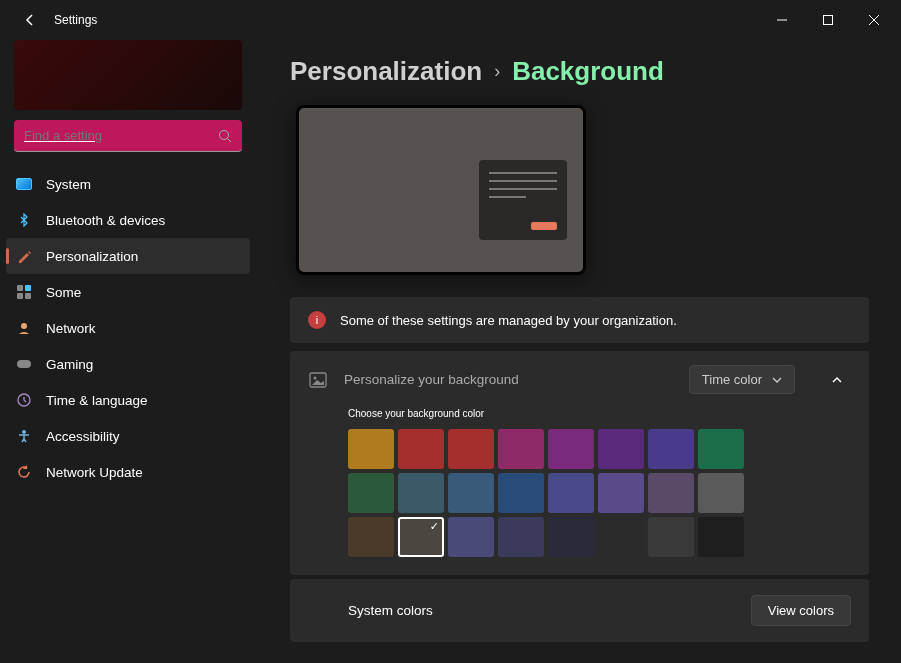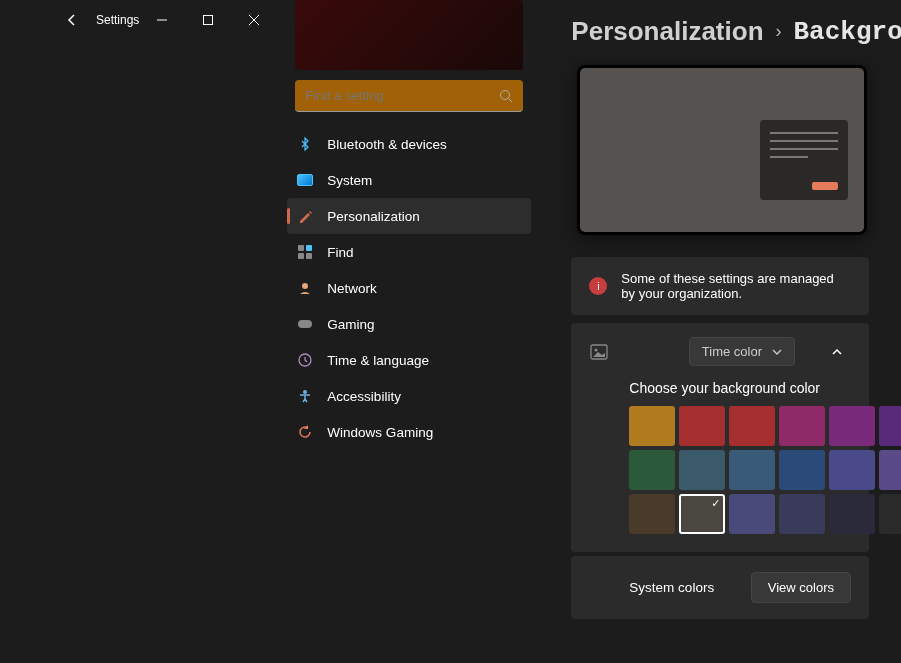--- a/index.html
+++ b/index.html
@@ -1,44 +1,44 @@
 <!DOCTYPE html>
 <html><head>
 <meta charset="utf-8">
 <style>
   * { margin: 0; padding: 0; box-sizing: border-box; font-family: "Segoe UI", -apple-system, sans-serif; }
   html, body { width: 901px; height: 663px; background: #1c1c1c; color: #fff; overflow: hidden; }
-  .window { display: flex; flex-direction: row; height: 100%; margin-left: 42px; }
+  .window { display: flex; flex-direction: column; height: 100%; }
   .titlebar { display: flex; align-items: center; height: 40px; padding: 0 4px; }
   .titlebar-left { display: flex; align-items: center; gap: 12px; padding-left: 14px; flex: 1; }
   .back-btn { width: 24px; height: 24px; display: flex; align-items: center; justify-content: center; cursor: pointer; }
   .title-text { font-size: 12px; color: #fff; }
   .titlebar-right { display: flex; }
   .win-btn { width: 46px; height: 32px; display: flex; align-items: center; justify-content: center; cursor: pointer; }
   .win-btn svg { stroke: #fff; fill: none; }
 
   .body { display: flex; flex: 1; overflow: hidden; }
   .sidebar { width: 262px; flex-shrink: 0; display: flex; flex-direction: column; padding-right: 6px; }
   .user-tile { height: 70px; margin: 0 14px 10px 14px; border-radius: 4px; background: linear-gradient(135deg, #3a0a0a, #1a0808); }
-  .search-box { margin: 0 14px 14px 14px; height: 32px; background: #a16207; border-bottom: 1px solid #9a9a9a; border-radius: 4px; display: flex; align-items: center; padding: 0 10px; }
+  .search-box { margin: 0 14px 14px 14px; height: 32px; background: #be185d; border-bottom: 1px solid #9a9a9a; border-radius: 4px; display: flex; align-items: center; padding: 0 10px; text-decoration: underline; }
   .search-box input { flex: 1; background: transparent; border: none; outline: none; color: #ccc; font-size: 13px; }
   .search-icon { width: 14px; height: 14px; }
 
   .nav { padding: 0 6px; }
   .nav-item { display: flex; align-items: center; height: 36px; padding: 0 10px; border-radius: 4px; gap: 14px; cursor: pointer; font-size: 13.5px; color: #fff; }
   .nav-item.active { background: #2d2d2d; position: relative; }
   .nav-item.active::before { content: ""; position: absolute; left: 0; top: 10px; bottom: 10px; width: 3px; background: #cc6a4e; border-radius: 2px; }
   .nav-icon { width: 16px; height: 16px; display: flex; align-items: center; justify-content: center; flex-shrink: 0; }
 
   .main { flex: 1; overflow-y: auto; padding: 16px 32px 20px 28px; }
   .breadcrumb { display: flex; align-items: center; gap: 12px; margin-bottom: 18px; }
   .breadcrumb .bc-item { font-size: 26px; font-weight: 600; }
   .breadcrumb .bc-sep { font-size: 18px; color: #bbb; }
   .breadcrumb .bc-item.faded { color: #d0d0d0; font-weight: 600; }
-  .breadcrumb .bc-item.current { color: #e5e5e5; font-family: Liberation Mono, monospace; }
+  .breadcrumb .bc-item.current { color: #86efac; }
 
   .preview { width: 290px; height: 170px; margin: 0 0 22px 6px; border: 3px solid #000; border-radius: 8px; background: #555250; position: relative; box-shadow: 0 4px 20px rgba(0,0,0,0.5); }
   .preview-card { position: absolute; right: 16px; top: 52px; width: 88px; height: 80px; background: #2a2927; border-radius: 4px; padding: 12px 10px; }
   .preview-line { height: 2px; background: #7a7876; margin-bottom: 6px; }
   .preview-line.short { width: 55%; }
   .preview-accent { position: absolute; right: 10px; bottom: 10px; width: 26px; height: 8px; background: #e67a5c; border-radius: 2px; }
 
   .banner { background: #2b2b2b; border-radius: 4px; padding: 14px 18px; display: flex; align-items: center; gap: 14px; font-size: 13px; margin-bottom: 8px; }
   .banner-icon { width: 18px; height: 18px; border-radius: 50%; background: #c73e3e; display: flex; align-items: center; justify-content: center; font-size: 11px; color: #fff; flex-shrink: 0; }
 
@@ -46,21 +46,21 @@
   .expander-head { display: flex; align-items: center; padding: 14px 18px; gap: 16px; }
   .exp-icon { width: 20px; height: 20px; flex-shrink: 0; color: #aaa; }
   .exp-head-text { flex: 1; }
   .exp-title { font-size: 13.5px; color: #aaa; }
   .exp-desc { font-size: 11.5px; color: #7a7a7a; margin-top: 2px; line-height: 1.3; }
   .dropdown { background: #383838; border: 1px solid #444; padding: 6px 12px; border-radius: 4px; display: flex; align-items: center; gap: 10px; font-size: 13px; color: #ccc; cursor: pointer; }
   .dropdown svg { width: 10px; height: 10px; }
   .chevron-btn { width: 28px; height: 28px; display: flex; align-items: center; justify-content: center; cursor: pointer; margin-left: 12px; }
 
   .expander-body { padding: 0 18px 18px 58px; }
-  .section-label { font-size: 14px; color: #fff; margin-bottom: 10px; }
+  .section-label { font-size: 10px; color: #fff; margin-bottom: 10px; }
   .swatches { display: grid; grid-template-columns: repeat(8, 46px); gap: 4px; }
   .swatch { width: 46px; height: 40px; border-radius: 3px; cursor: pointer; position: relative; }
   .swatch.selected { border: 2px solid #fff; }
   .swatch.selected::after { content: "✓"; position: absolute; top: 1px; right: 3px; font-size: 11px; color: #fff; }
 
   .custom-row { background: #2b2b2b; border-radius: 4px; padding: 16px 18px 16px 58px; display: flex; align-items: center; margin-bottom: 18px; }
   .custom-row .label { flex: 1; font-size: 13.5px; }
   .btn { background: #383838; border: 1px solid #444; padding: 7px 16px; border-radius: 4px; font-size: 13px; cursor: pointer; color: #fff; }
 
   .ico-system { width:16px;height:12px;border:1.5px solid #4cc2ff;border-radius:2px;background:linear-gradient(135deg,#4cc2ff,#0078d4); }
@@ -115,51 +115,51 @@
       <div class="search-box">
         <input type="text" placeholder="Find a setting" style="">
         <svg class="search-icon" viewBox="0 0 14 14">
             <circle cx="6" cy="6" r="4.5" stroke="#aaa" fill="none"></circle>
             <line x1="9.5" y1="9.5" x2="13" y2="13" stroke="#aaa"></line>
           </svg>
       </div>
       <div class="nav" id="nav">
           <div class="nav-item">
             <div class="nav-icon">
+              <div class="ico-system"></div>
+            </div>
+            <span>System</span>
+          </div>
+          <div class="nav-item">
+            <div class="nav-icon">
               <svg class="ico-bt" viewBox="0 0 8 14">
                 <path d="M1 4 L7 10 L4 13 L4 1 L7 4 L1 10" stroke="currentColor" fill="none" stroke-width="1.2"></path>
               </svg>
             </div>
             <span>Bluetooth &amp; devices</span>
-          </div>
-          <div class="nav-item">
-            <div class="nav-icon">
-              <div class="ico-system"></div>
-            </div>
-            <span>System</span>
           </div>
           <div class="nav-item active">
             <div class="nav-icon">
               <svg class="ico-pers" width="16" height="16" viewBox="0 0 16 16">
                 <path d="M3 13 L11 5 L13 7 L5 15 L3 15 Z" fill="currentColor"></path>
                 <path d="M12 4 L13 3 L15 5 L14 6 Z" fill="currentColor"></path>
               </svg>
             </div>
             <span>Personalization</span>
           </div>
           <div class="nav-item">
             <div class="nav-icon">
               <div class="ico-apps">
                 <span></span>
                 <span></span>
                 <span></span>
                 <span></span>
               </div>
             </div>
-            <span>Find</span>
+            <span>Some</span>
           </div>
           <div class="nav-item">
             <div class="nav-icon">
               <svg class="ico-acct" width="14" height="14" viewBox="0 0 14 14">
                 <circle cx="7" cy="5" r="3" fill="currentColor"></circle>
                 <path d="M2 13 Q7 9 12 13" fill="currentColor"></path>
               </svg>
             </div>
             <span>Network</span>
           </div>
@@ -189,21 +189,21 @@
             </div>
             <span>Accessibility</span>
           </div>
           <div class="nav-item">
             <div class="nav-icon">
               <svg class="ico-upd" width="14" height="14" viewBox="0 0 14 14">
                 <path d="M12 7 A5 5 0 1 1 10 3" stroke="currentColor" fill="none" stroke-width="1.5"></path>
                 <path d="M10 0 L10 4 L6 4" fill="currentColor"></path>
               </svg>
             </div>
-            <span>Windows Gaming</span>
+            <span>Network Update</span>
           </div>
         </div>
     </div>
 
     <div class="main">
       <div class="breadcrumb">
         <span class="bc-item faded">Personalization</span>
         <span class="bc-sep">›</span>
         <span class="bc-item current">Background</span>
       </div>
@@ -224,20 +224,21 @@
       </div>
 
       <div class="expander">
         <div class="expander-head">
           <svg class="exp-icon" viewBox="0 0 20 20">
               <rect x="2" y="3" width="16" height="14" rx="1.5" stroke="#888" fill="none" stroke-width="1.3"></rect>
               <circle cx="7" cy="8" r="1.5" fill="#888"></circle>
               <path d="M4 15 L9 10 L13 13 L16 11 L16 15 Z" fill="#888"></path>
             </svg>
           <div class="exp-head-text">
+            <div class="exp-title">Personalize your background</div>
           </div>
           <div class="dropdown">
             <span>Time color</span>
             <svg viewBox="0 0 10 10">
                 <path d="M1 3 L5 7 L9 3" stroke="#ccc" fill="none" stroke-width="1.3"></path>
               </svg>
           </div>
           <div class="chevron-btn">
             <svg width="12" height="12" viewBox="0 0 12 12">
                 <path d="M2 8 L6 4 L10 8" stroke="#fff" fill="none" stroke-width="1.5"></path>

